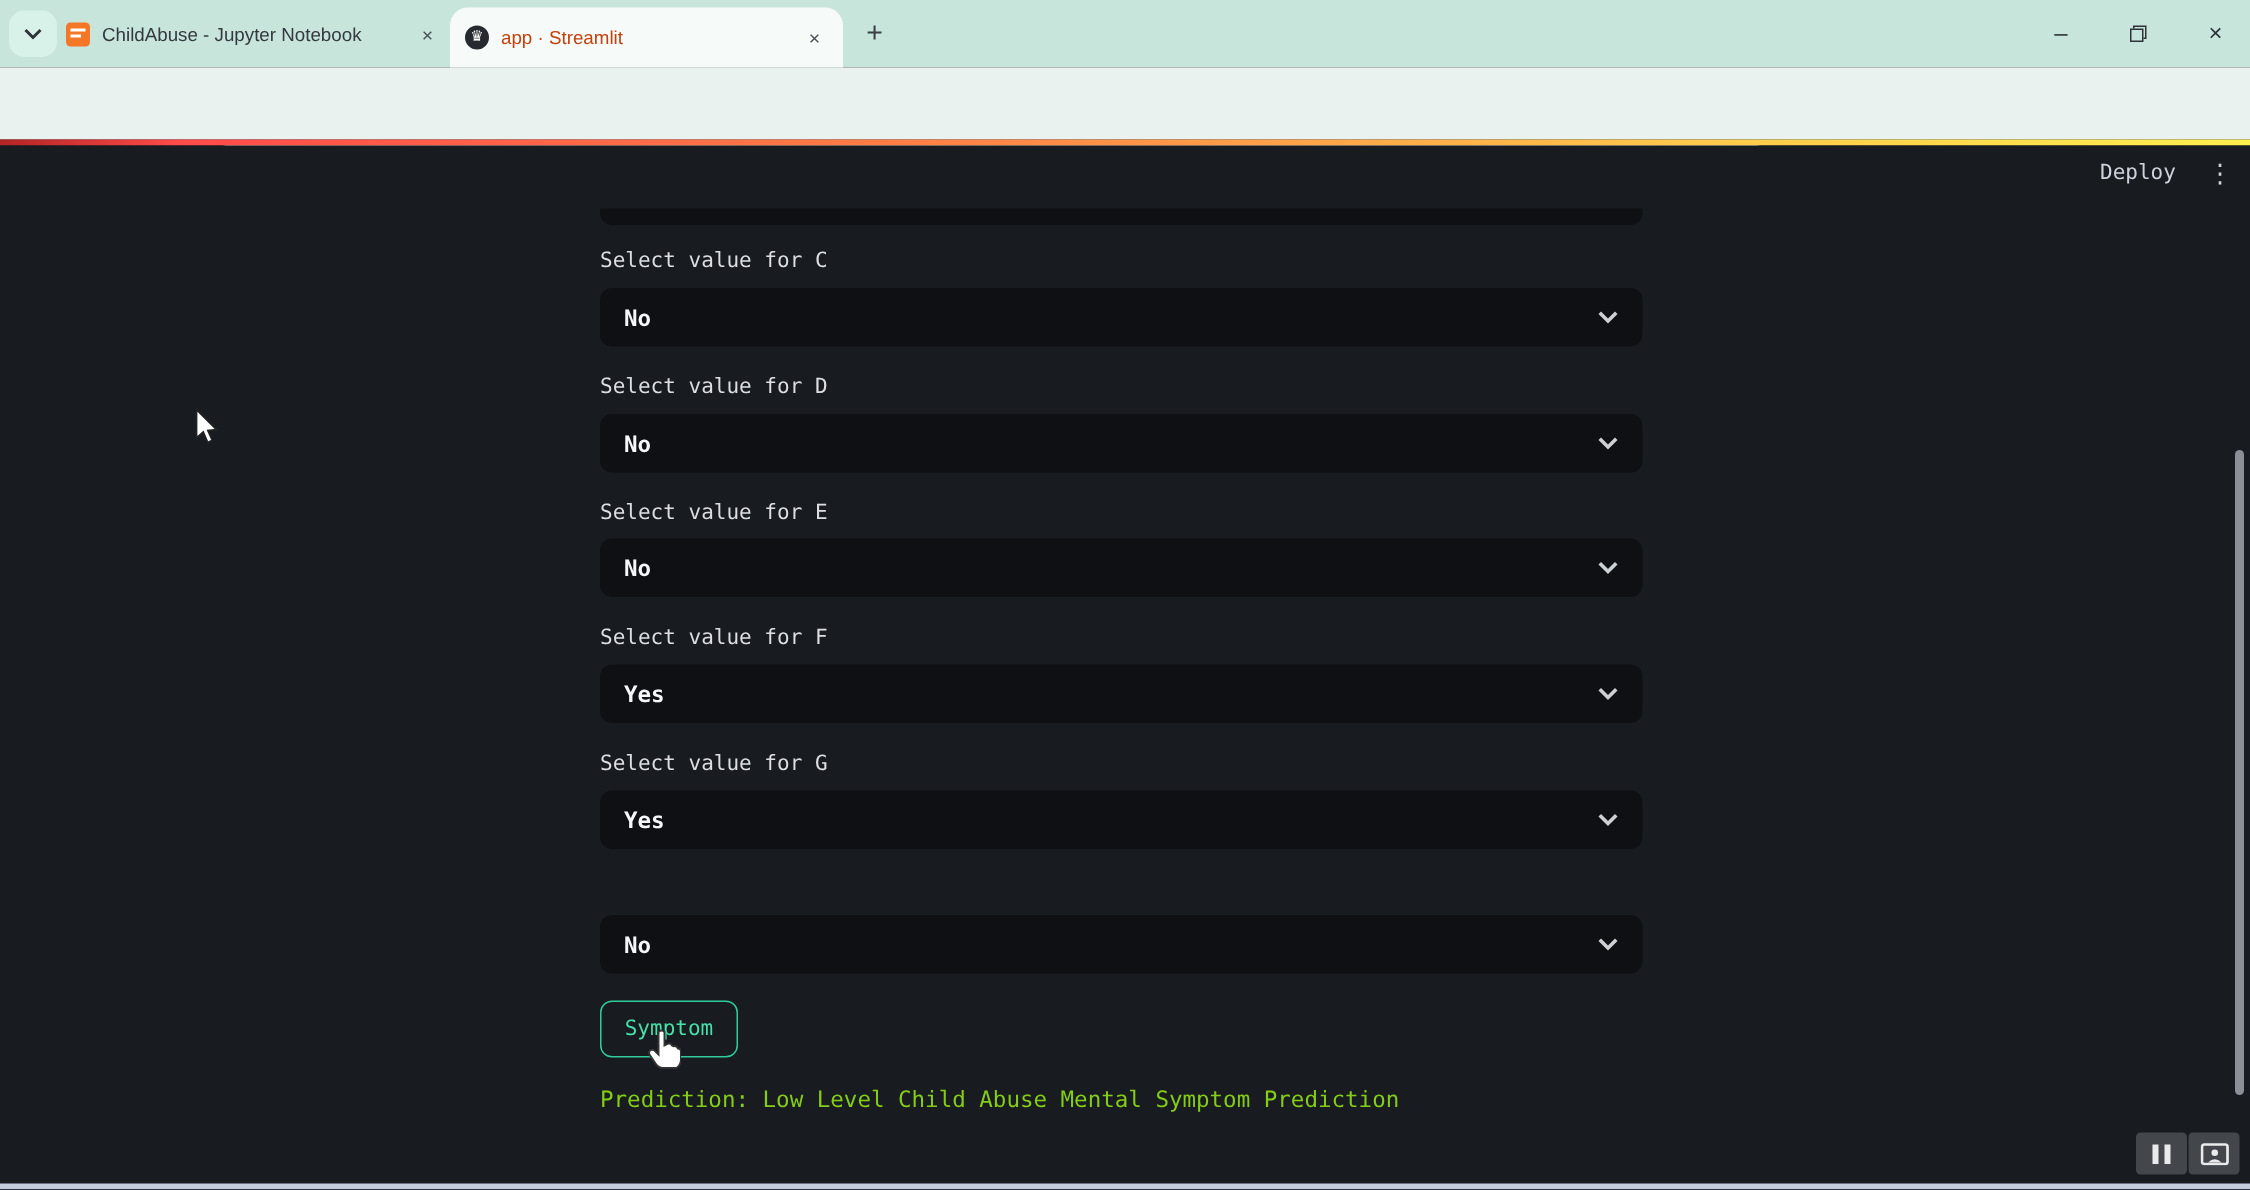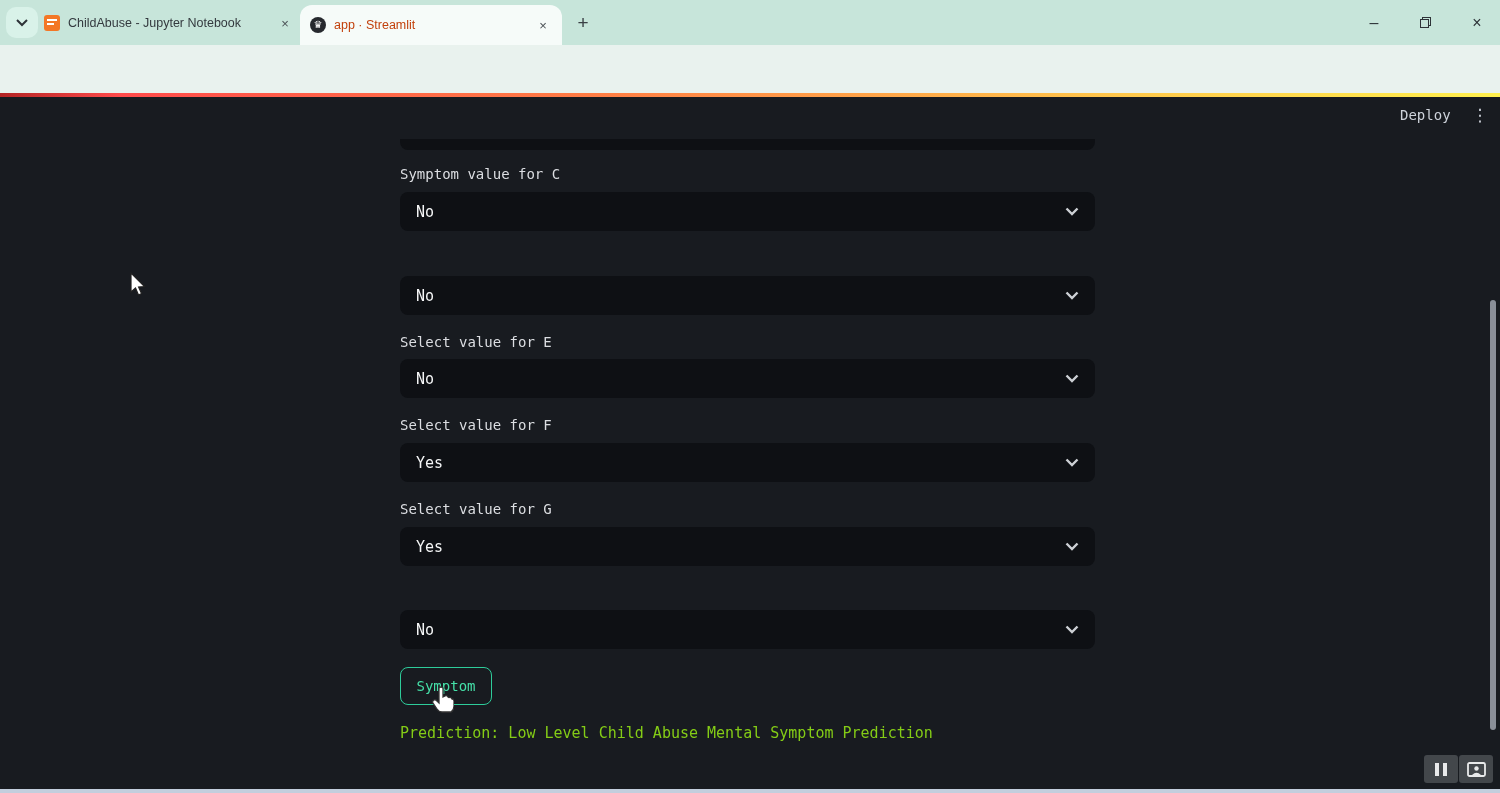--- a/index.html
+++ b/index.html
@@ -52,21 +52,21 @@
   #decoration { left:0; top:93px; width:1500px; height:4px;
     background:linear-gradient(90deg,#b32424 0%,#ff4b4b 8%,#ff7e45 40%,#ffc84b 75%,#fff04e 100%); }
   #page { left:0; top:97px; width:1500px; height:692px; background:#181b20; }
   #deploy-label { left:1400px; top:107px; font-size:14px; color:#ced3db; }
   #header-menu { left:1470px; top:105px; width:20px; height:24px; color:#ced3db; font-size:17px; text-align:center; }
 
   #partial-select { left:400px; top:139px; width:695px; height:11px; background:#0e1014; border-radius:0 0 8px 8px; }
   .fld-label { left:400px; width:695px; font-size:14px; color:#dcdee2; }
   .select { left:400px; width:695px; height:39px; background:#0e1014; border-radius:8px;
     display:flex; align-items:center; padding:0 16px; }
-  .select .val { font-size:15px; font-weight:normal; color:#f5f6f7; flex:1 1 auto; }
+  .select .val { font-size:15px; font-weight:bold; color:#f5f6f7; flex:1 1 auto; }
   .select svg { flex:0 0 auto; }
 
   #predict-btn { left:400px; top:667px; width:92px; height:38px; border:1.5px solid #2ecc9a; border-radius:8px;
     background:transparent; color:#45e0a8; font-size:14px; display:flex; align-items:center; justify-content:center; }
   #prediction-text { left:400px; top:724px; font-size:15px; color:#84cc16; white-space:nowrap; }
 
   #scroll-thumb { left:1490px; top:300px; width:6px; height:430px; background:#8a8f98; border-radius:3px; }
 
   .rec-btn { top:755px; width:34px; height:28px; background:#43474b; border-radius:3px;
     display:flex; align-items:center; justify-content:center; }
@@ -198,28 +198,29 @@
 
   <div id="decoration" class="abs"></div>
 
   <div id="page" class="abs mono">
     <div id="deploy-label" class="abs" style="position:fixed;">Deploy</div>
     <div id="header-menu" class="abs" style="position:fixed;">⋮</div>
   </div>
 
   <div id="partial-select" class="abs"></div>
 
-  <div class="fld-label abs mono" style="top:166px;">Symptom value for C</div>
+  <div class="fld-label abs mono" style="top:166px;">Select value for C</div>
   <div class="select abs mono" style="top:192px;">
     <span class="val">No</span>
     <svg width="14" height="9" viewBox="0 0 14 9">
       <polyline points="1.5,1.5 7,7 12.5,1.5" fill="none" stroke="#cdd0d5" stroke-width="2.4"></polyline>
       </svg>
   </div>
 
+  <div class="fld-label abs mono" style="top:250px;">Select value for D</div>
   <div class="select abs mono" style="top:276px;">
     <span class="val">No</span>
     <svg width="14" height="9" viewBox="0 0 14 9">
       <polyline points="1.5,1.5 7,7 12.5,1.5" fill="none" stroke="#cdd0d5" stroke-width="2.4"></polyline>
       </svg>
   </div>
 
   <div class="fld-label abs mono" style="top:334px;">Select value for E</div>
   <div class="select abs mono" style="top:359px;">
     <span class="val">No</span>

